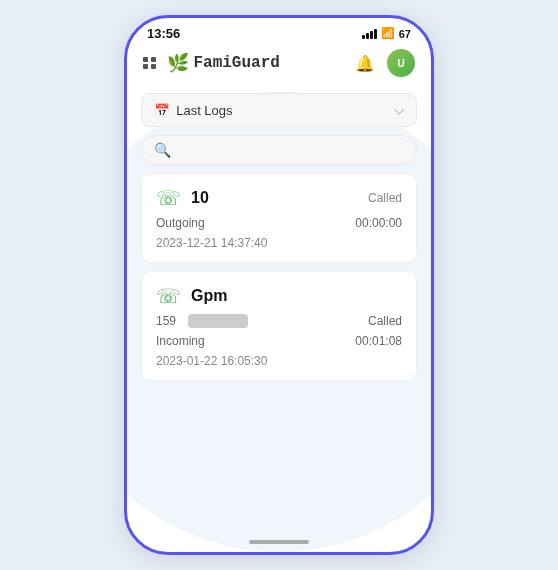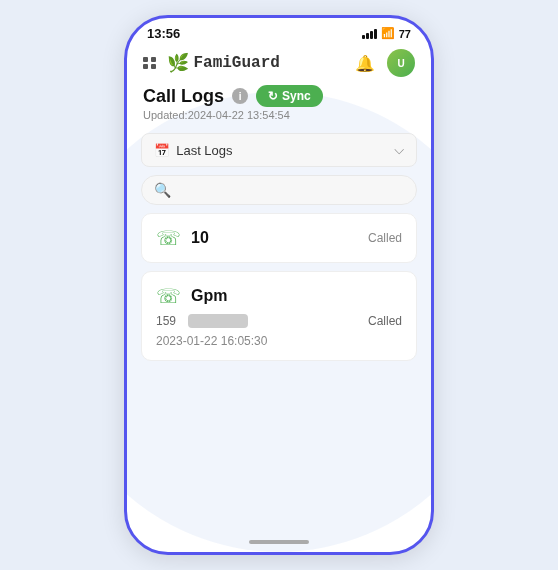--- a/index.html
+++ b/index.html
@@ -230,21 +230,21 @@
     <div class="status-bar">
       <span class="status-time">13:56</span>
       <div class="status-icons">
         <div class="signal-bars">
           <div class="signal-bar" style="height:4px"></div>
           <div class="signal-bar" style="height:6px"></div>
           <div class="signal-bar" style="height:8px"></div>
           <div class="signal-bar" style="height:10px"></div>
         </div>
         <span style="font-size:11px;">📶</span>
-        <span style="font-size:11px; font-weight:700; color:#111;">77</span>
+        <span style="font-size:11px; font-weight:700; color:#111;">67</span>
       </div>
     </div>
 
     <div class="top-nav">
       <div style="display:flex;align-items:center;gap:10px;">
         <div class="grid-icon">
           <div class="grid-dot"></div>
           <div class="grid-dot"></div>
           <div class="grid-dot"></div>
           <div class="grid-dot"></div>
@@ -253,31 +253,20 @@
           <span class="logo-icon">🌿</span>
           <span class="logo-text">FamiGuard</span>
         </div>
       </div>
       <div class="nav-icons">
         <div class="nav-icon-btn">🔔</div>
         <div class="avatar">U</div>
       </div>
     </div>
 
-    <div class="page-header">
-      <div class="page-title-row">
-        <span class="page-title">Call Logs</span>
-        <div class="info-icon">i</div>
-        <button class="sync-btn">
-          <span style="font-size:12px;">↻</span>
-          <span>Sync</span>
-        </button>
-      </div>
-      <span class="updated-text">Updated:2024-04-22 13:54:54</span>
-    </div>
 
     <div class="main-area">
 
       <div class="filter-row">
         <div class="filter-left">
           <span class="calendar-icon">📅</span>
           <span>Last Logs</span>
         </div>
         <span style="font-size:13px; color:#888;">⌵</span>
       </div>
@@ -285,34 +274,43 @@
       <div class="search-row">
         <span style="color:#aaa; font-size:14px;">🔍</span>
       </div>
 
       <div class="call-card">
         <div class="call-top">
           <span class="call-icon">☏</span>
           <span class="call-name">10</span>
           <span class="call-status">Called</span>
         </div>
+        <div class="call-detail-row">
+          <span>Outgoing</span>
+          <span>00:00:00</span>
+        </div>
+        <div class="call-date">2023-12-21 14:37:40</div>
       </div>
 
       <div class="call-card">
         <div class="call-top">
           <span class="call-icon" style="color:#4CAF50;">☏</span>
           <span class="call-name">Gpm</span>
         </div>
         <div class="call-detail-row">
           <span style="display:flex;align-items:center;gap:12px;">
             <span>159</span>
             <span class="call-name-blurred"></span>
           </span>
           <span>Called</span>
         </div>
+        <div class="call-detail-row">
+          <span>Incoming</span>
+          <span>00:01:08</span>
+        </div>
         <div class="call-date">2023-01-22 16:05:30</div>
       </div>
 
     </div>
 
     <div class="home-indicator">
       <div class="home-bar"></div>
     </div>
 
   </div>

